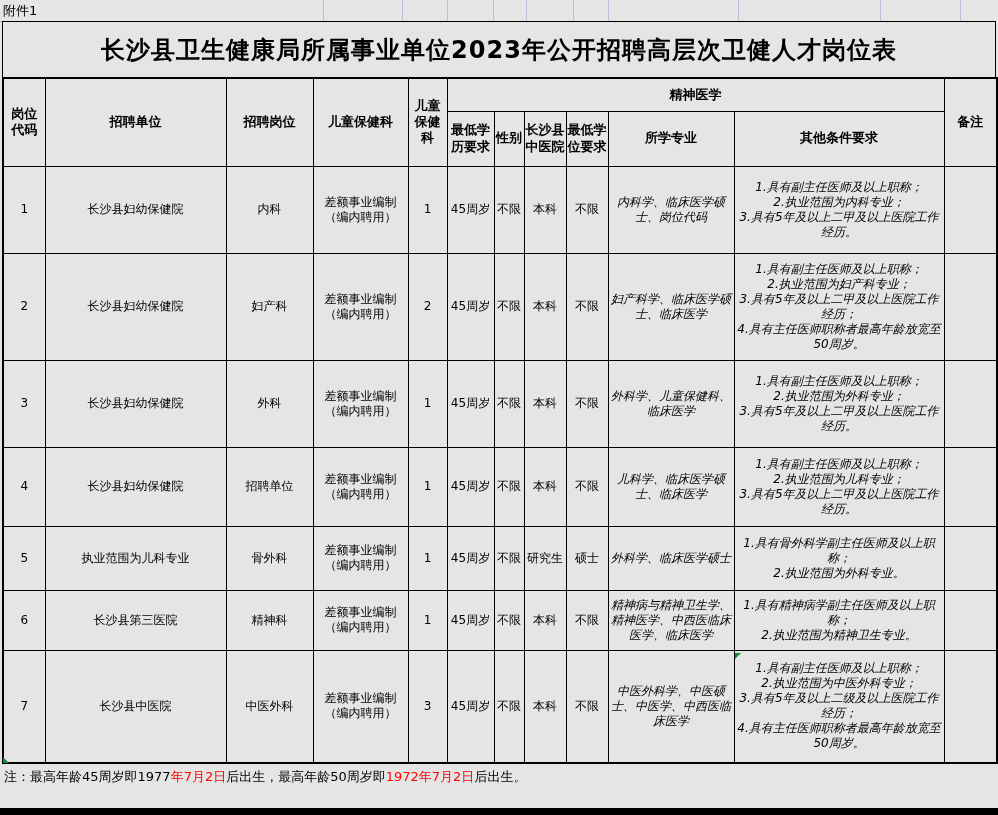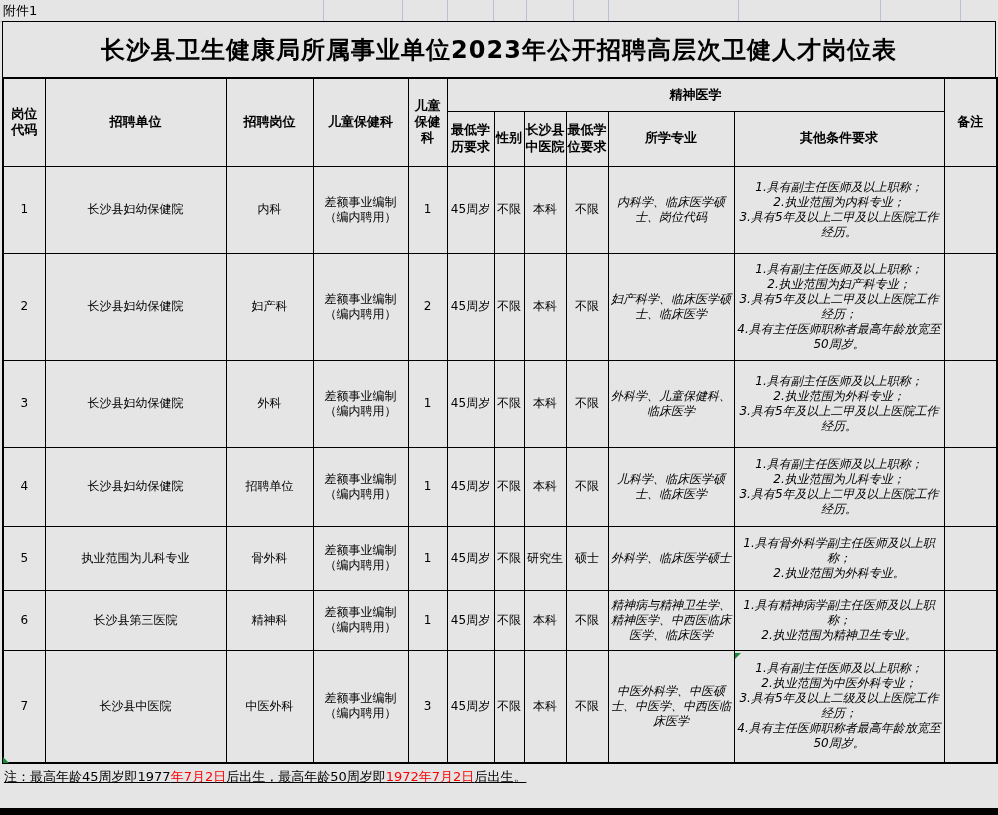--- a/index.html
+++ b/index.html
@@ -26,21 +26,21 @@
     border:2px solid #000;
   }
   table.jobs th,table.jobs td{
     border:1px solid #000;vertical-align:middle;text-align:center;
     font-size:12px;line-height:1.25;padding:1px 2px;
     word-break:break-all;white-space:pre-line;overflow:hidden;
   }
   table.jobs th{font-weight:bold;font-size:13px;padding:1px 1px;}
   td.cell-major,td.cell-other{text-align:left;padding:1px 3px;font-style:italic;}
   
-  .note{position:absolute;top:768px;left:4px;font-size:13px;line-height:18px;white-space:nowrap;text-decoration:underline;}
+  .note{position:absolute;top:768px;left:4px;font-size:13px;line-height:18px;white-space:nowrap;}
   .seg-red{color:#ff0000;}
   
   .green-marker{position:absolute;width:0;height:0;border-top:6px solid #17893c;border-right:6px solid transparent;}
   .gm-1{left:735px;top:653px;}
   .gm-2{left:3px;top:757px;border-top:none;border-bottom:6px solid #17893c;border-right:6px solid transparent;}
   
   .bottom-bar{position:absolute;left:0;bottom:0;width:998px;height:7px;background:#000;}
 </style>
 </head>
 <body>

